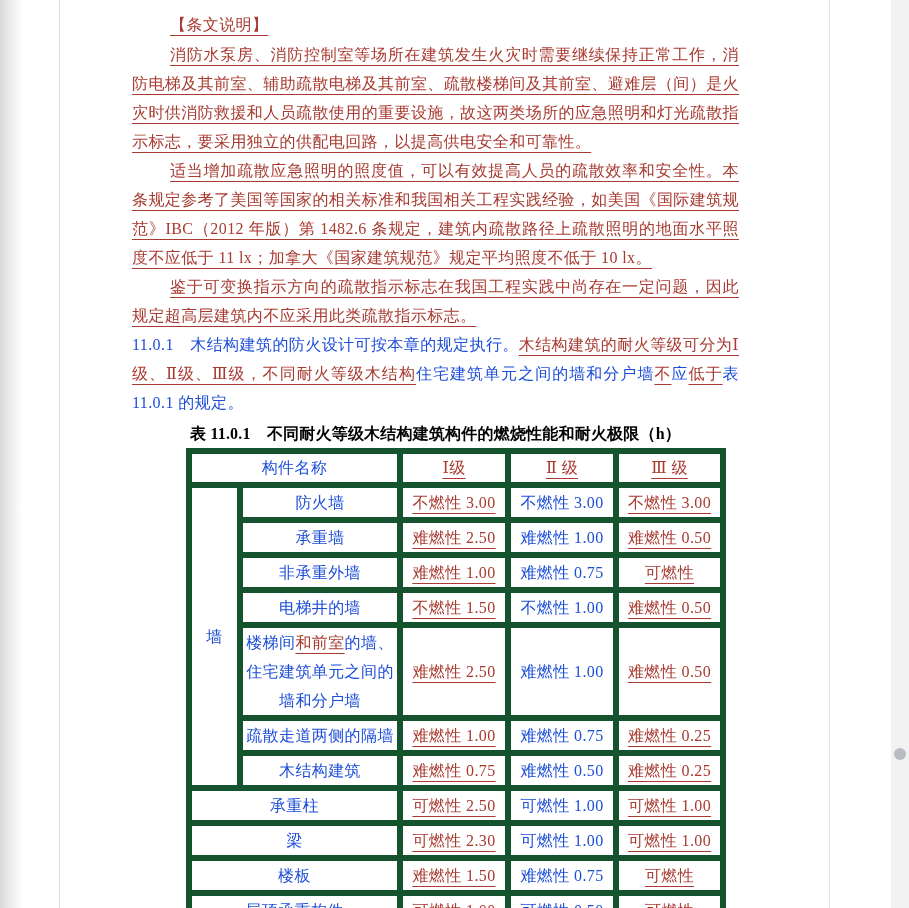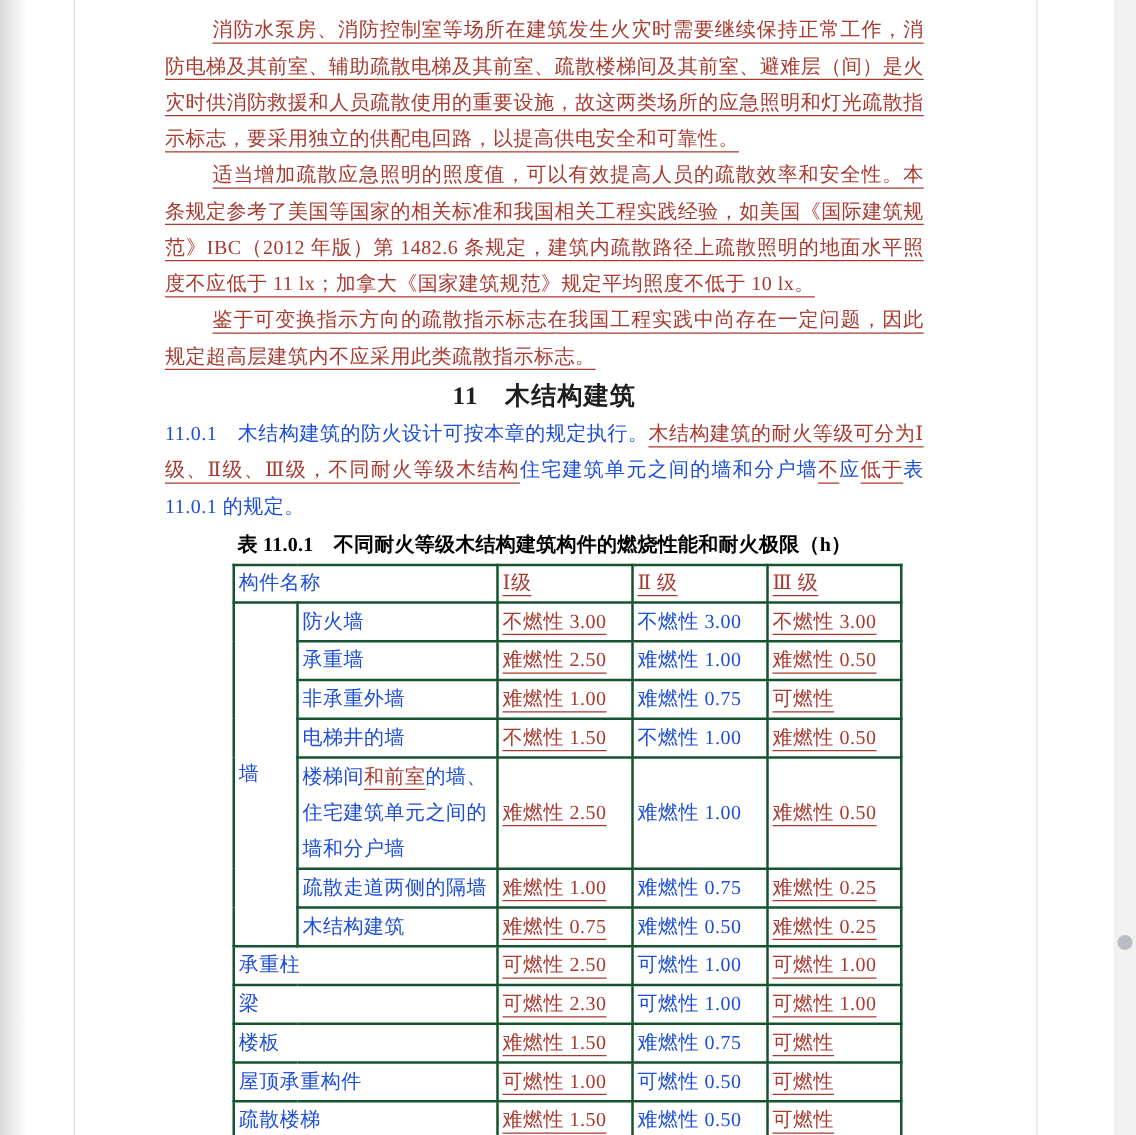--- a/index.html
+++ b/index.html
@@ -72,50 +72,50 @@
     margin-top: 2px;
     table-layout: fixed;
     font-size: 16px;
   }
   .fr-table col.c0 { width: 51px; }
   .fr-table col.c1 { width: 160px; }
   .fr-table col.c2 { width: 108px; }
   .fr-table col.c3 { width: 108px; }
   .fr-table col.c4 { width: 107px; }
   .fr-table th, .fr-table td {
-    border: 2px solid #14532d;
-    text-align: left;
+    border: 6px solid #14532d;
+    text-align: center;
     vertical-align: middle;
     height: 29px;
     padding: 0 3px;
     font-weight: normal;
     line-height: 29px;
   }
   .fr-table th { height: 28px; line-height: 28px; }
   .fr-table td.tall { height: 87px; line-height: 29px; }
 </style>
 </head>
 <body>
 
 <div class="viewport">
 
   <div class="left-shadow"></div>
   <div class="page-left-line"></div>
   <div class="page-right-line"></div>
 
   <div class="content">
 
+    <p class="para note-heading"><span class="seg-red">【条文说明】</span></p>
 
     <p class="para indent"><span class="seg-red">消防水泵房、消防控制室等场所在建筑发生火灾时需要继续保持正常工作，消防电梯及其前室、辅助疏散电梯及其前室、疏散楼梯间及其前室、避难层（间）是火灾时供消防救援和人员疏散使用的重要设施，故这两类场所的应急照明和灯光疏散指示标志，要采用独立的供配电回路，以提高供电安全和可靠性。</span></p>
 
     <p class="para indent"><span class="seg-red">适当增加疏散应急照明的照度值，可以有效提高人员的疏散效率和安全性。本条规定参考了美国等国家的相关标准和我国相关工程实践经验，如美国《国际建筑规范》IBC（2012 年版）第 1482.6 条规定，建筑内疏散路径上疏散照明的地面水平照度不应低于 11 lx；加拿大《国家建筑规范》规定平均照度不低于 10 lx。</span></p>
 
     <p class="para indent"><span class="seg-red">鉴于可变换指示方向的疏散指示标志在我国工程实践中尚存在一定问题，因此规定超高层建筑内不应采用此类疏散指示标志。</span></p>
 
-    <h2 class="chapter-heading">11　木结构建筑</h2>
 
     <p class="para"><span class="seg-black">11.0.1　木结构建筑的防火设计可按本章的规定执行。</span><span class="seg-red">木结构建筑的耐火等级可分为Ⅰ级、Ⅱ级、Ⅲ级，不同耐火等级木结构</span><span class="seg-black">住宅建筑单元之间的墙和分户墙</span><span class="seg-red">不</span><span class="seg-black">应</span><span class="seg-red">低于</span><span class="seg-black">表 11.0.1 的规定。</span></p>
 
     <div class="table-caption">表 11.0.1　不同耐火等级木结构建筑构件的燃烧性能和耐火极限（h）</div>
 
     <table class="fr-table">
       <colgroup>
         <col class="c0">
           <col class="c1">
           <col class="c2">

